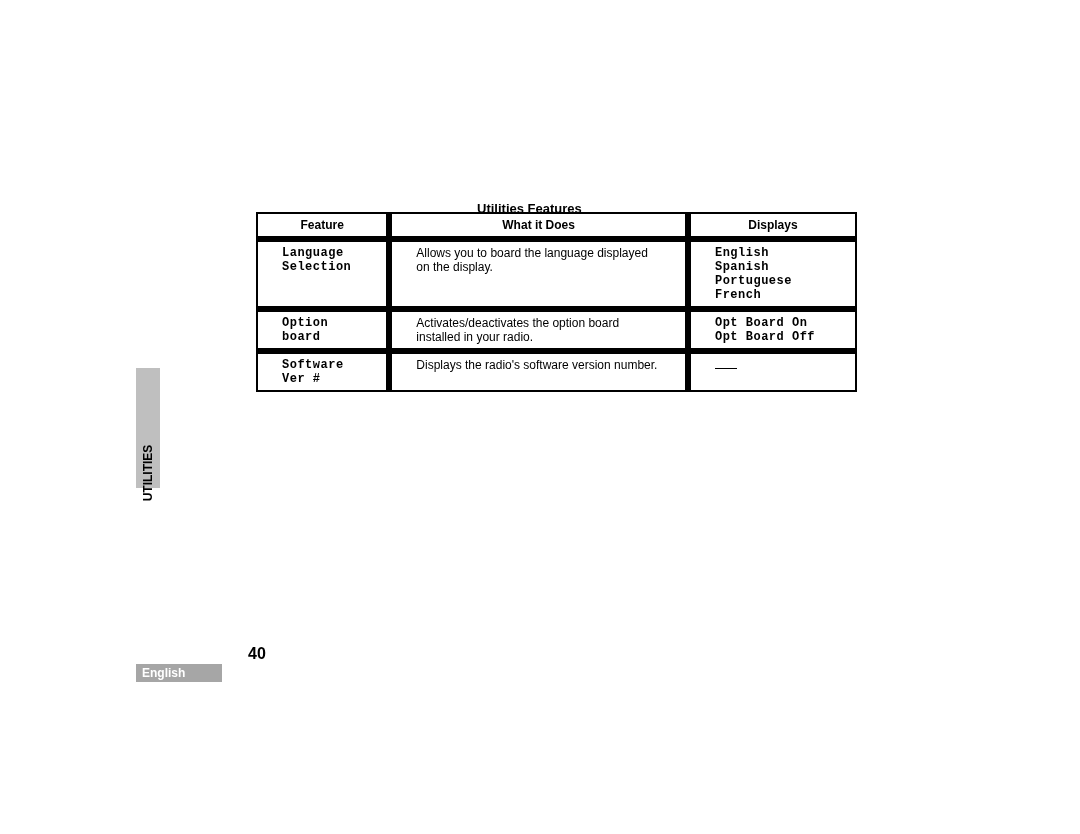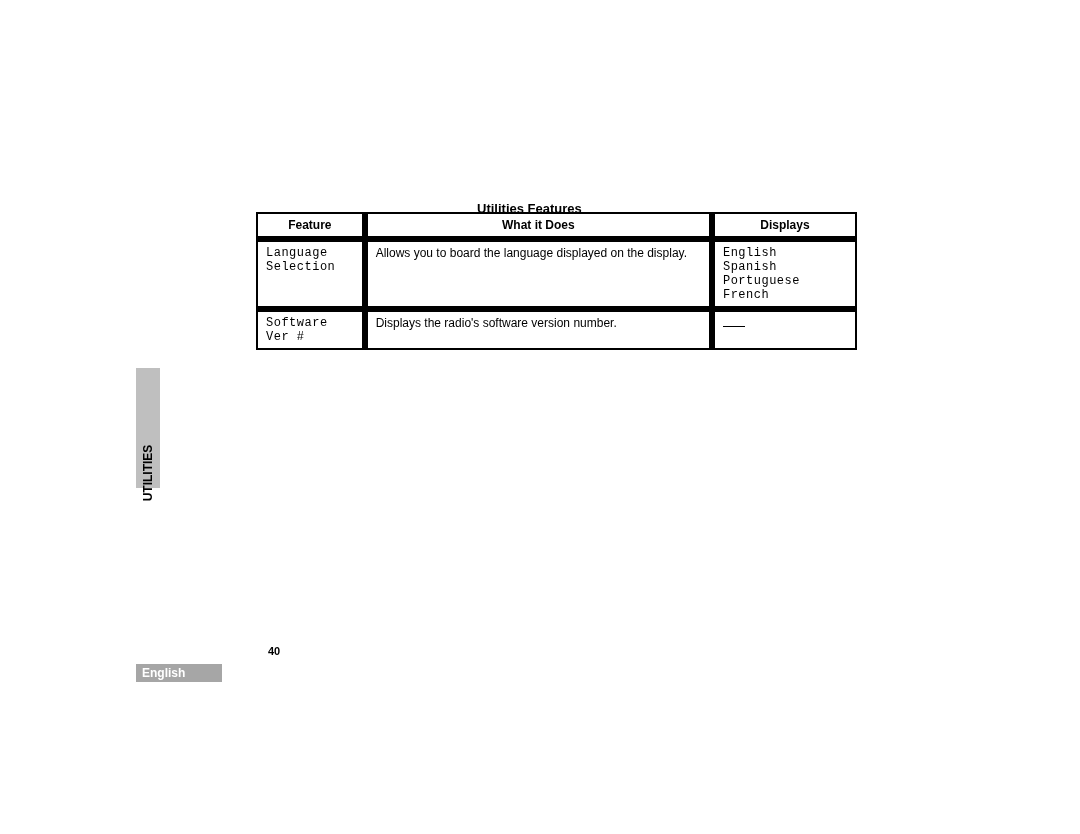--- a/index.html
+++ b/index.html
@@ -24,21 +24,21 @@
   }
   table.features {
     position: absolute;
     top: 212px;
     left: 256px;
     border-collapse: collapse;
     width: 601px;
   }
   table.features th, table.features td {
     border: 6px solid #000000;
-    padding: 4px 8px;
+    padding: 4px 24px;
     font-size: 12px;
     text-align: left;
     vertical-align: top;
   }
   table.features th {
     font-weight: bold;
     border-top-width: 2px;
     border-bottom-width: 2px;
     text-align: center;
   }
@@ -55,20 +55,21 @@
     margin-top: 26px;
   }
   .col-feature { width: 90px; }
   .col-desc { width: 360px; }
   .col-settings { width: 130px; }
   .mono {
     font-family: "Courier New", Courier, monospace;
     font-size: 12px;
     white-space: pre;
     letter-spacing: 0.5px;
+    font-weight: bold;
   }
   .dash-cell {
     text-align: center;
     vertical-align: middle;
   }
   .dash-mark {
     display: inline-block;
     width: 22px;
     border-top: 1px solid #000;
     margin-top: 10px;
@@ -88,22 +89,22 @@
     transform: translateX(-50%) rotate(-90deg);
     transform-origin: center;
     font-size: 12px;
     font-weight: bold;
     color: #000;
     white-space: nowrap;
   }
   .page-number {
     position: absolute;
     top: 645px;
-    left: 268px;
-    font-size: 11px;
+    left: 248px;
+    font-size: 16px;
     font-weight: bold;
   }
   .language-bar {
     position: absolute;
     top: 664px;
     left: 136px;
     width: 86px;
     height: 18px;
     background: #a6a6a6;
     color: #fff;
@@ -131,20 +132,27 @@
     <tr>
       <td class="mono">Language
 Selection</td>
       <td>Allows you to board the language displayed on the display.</td>
       <td class="mono">English
 Spanish
 Portuguese
 French</td>
     </tr>
     <tr>
+      <td class="mono">Option
+board</td>
+      <td>Activates/deactivates the option board installed in your radio.</td>
+      <td class="mono">Opt Board On
+Opt Board Off</td>
+    </tr>
+    <tr>
       <td class="mono">Software
 Ver #</td>
       <td>Displays the radio's software version number.</td>
       <td class="dash-cell">
         <span class="dash-mark"></span>
       </td>
     </tr>
   </tbody>
 </table>
 

